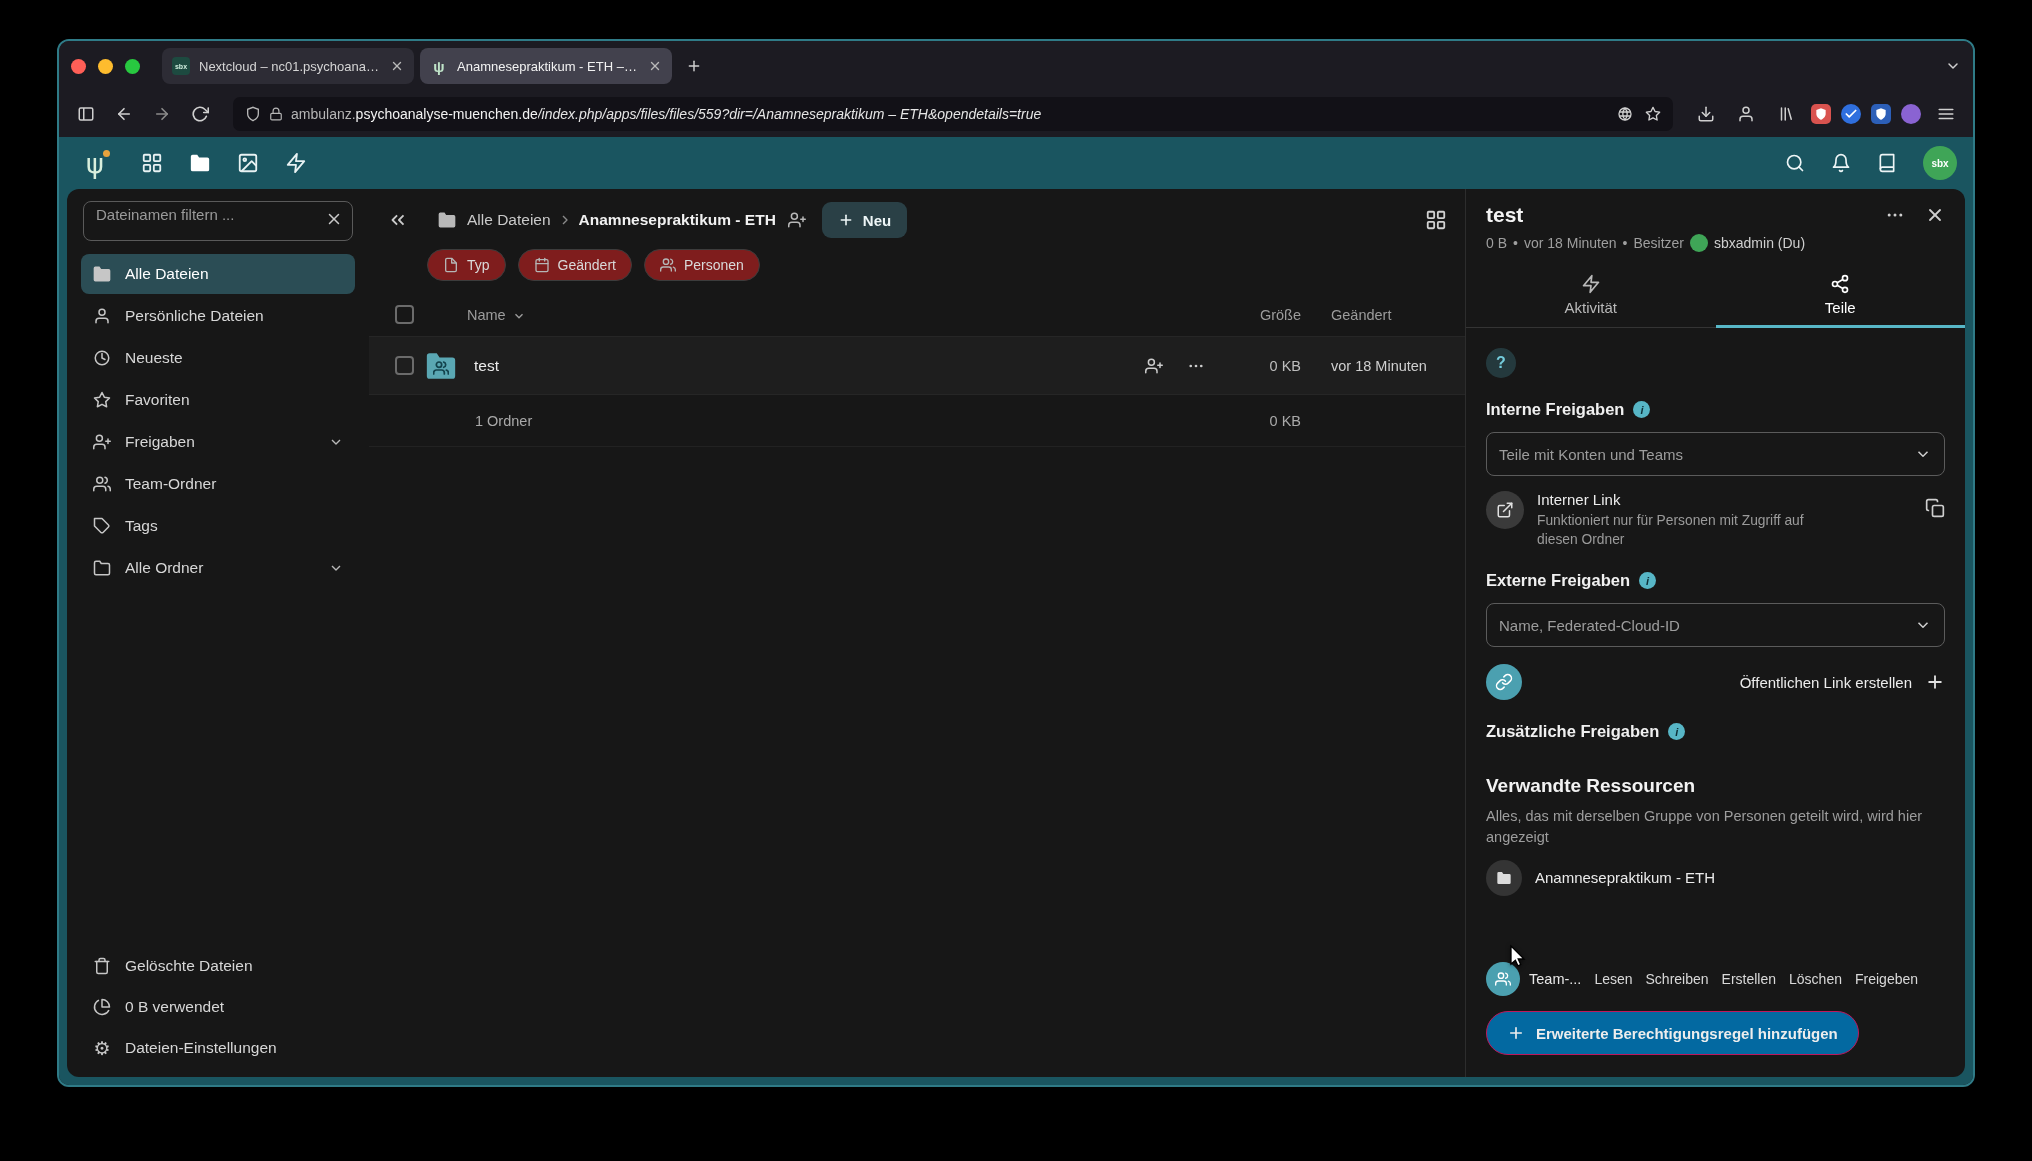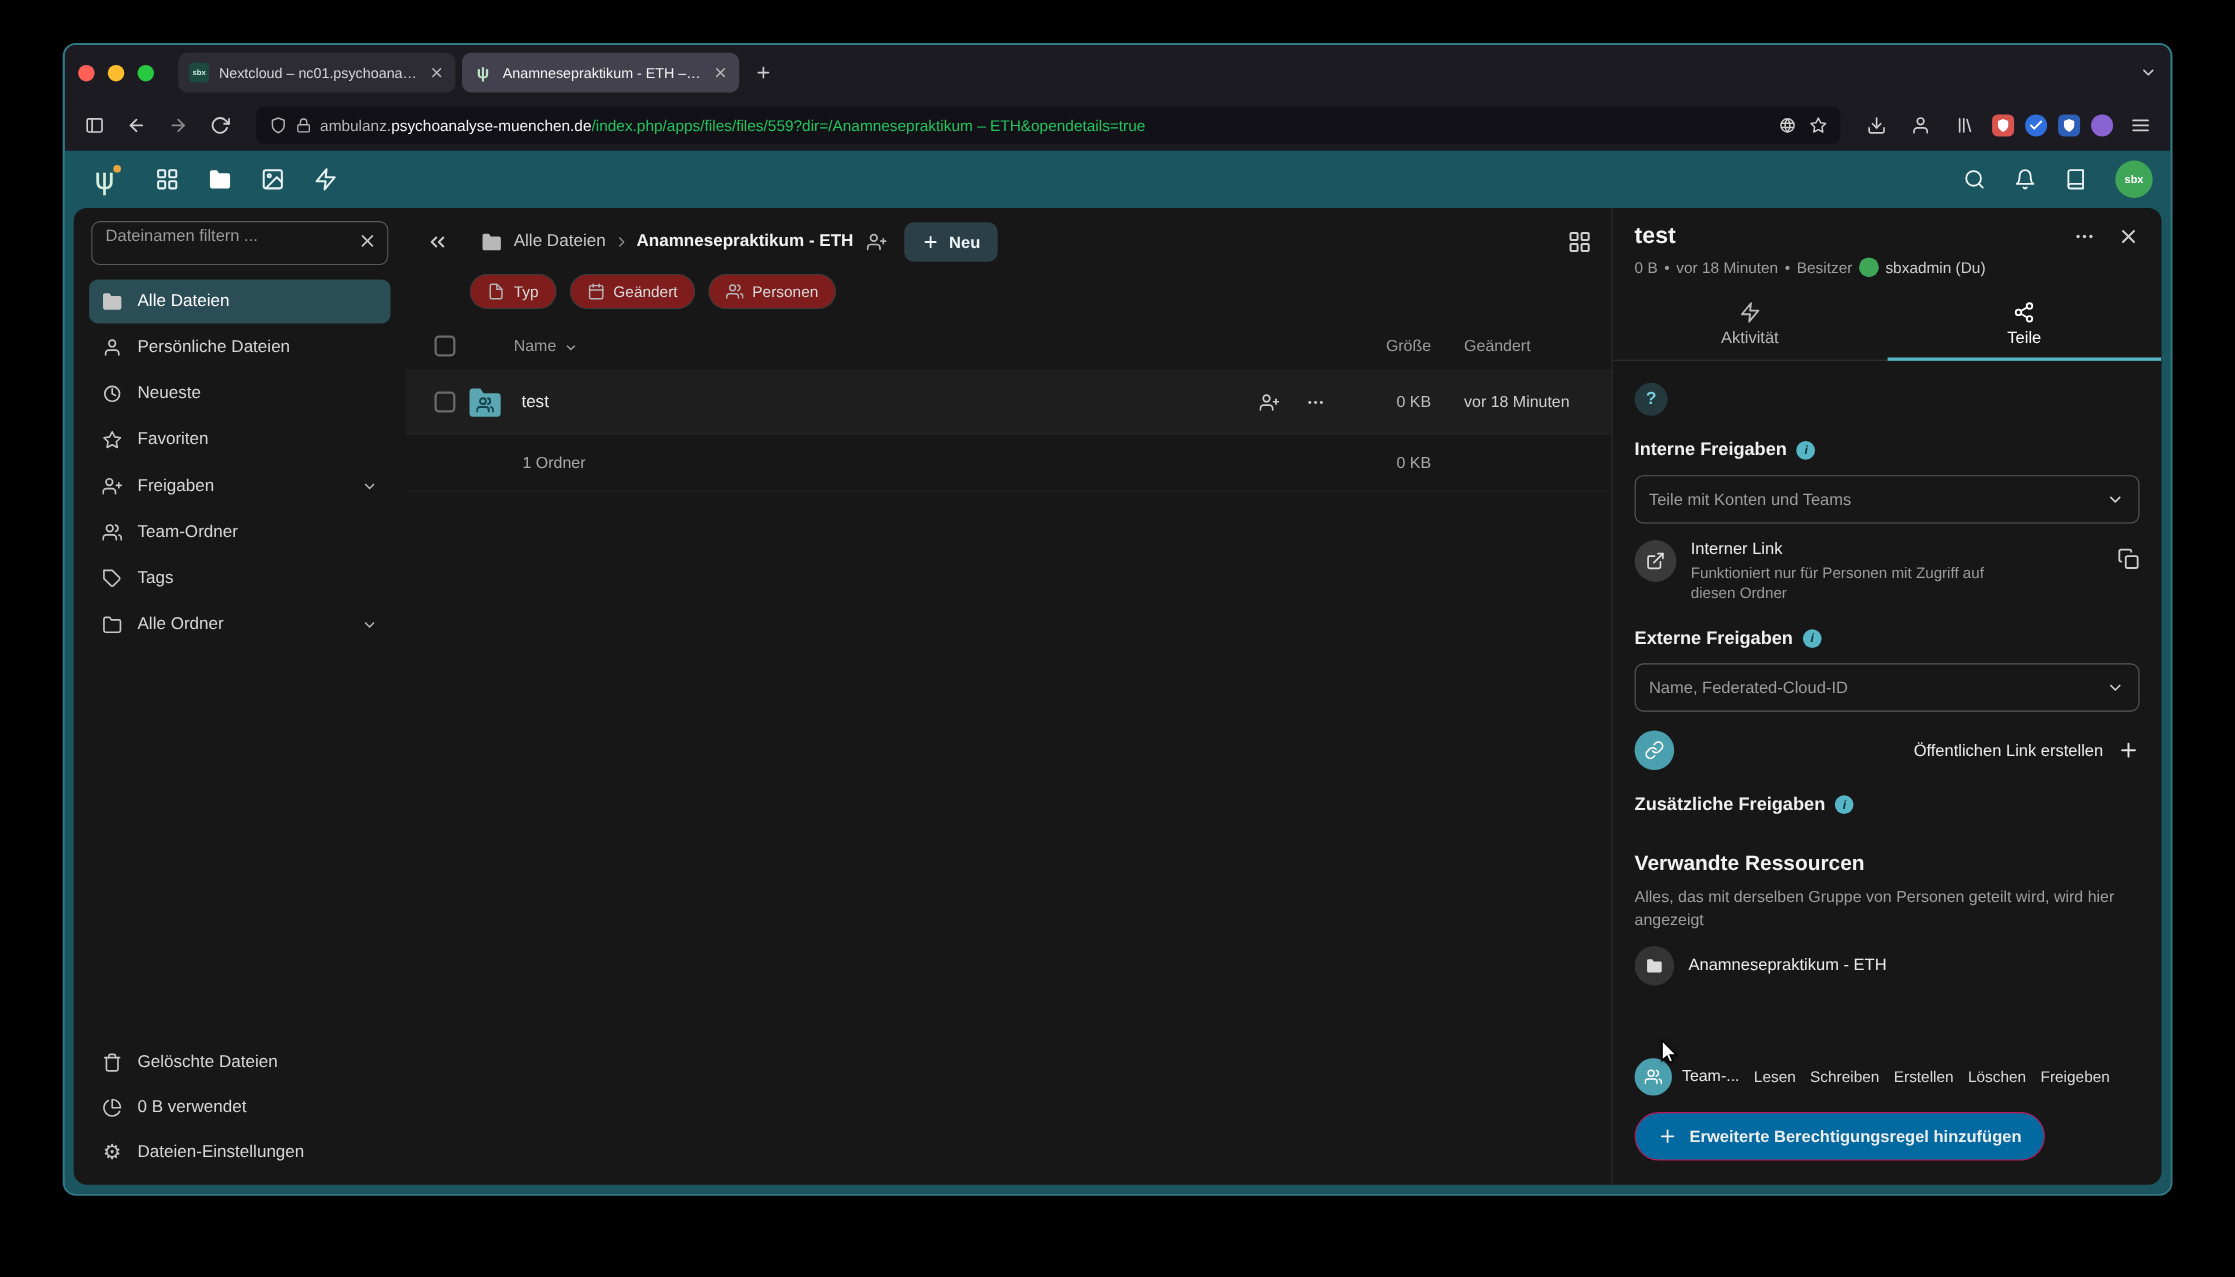--- a/index.html
+++ b/index.html
@@ -37,21 +37,21 @@
   .newtab{margin-left:8px;color:#cfcfcf;}
   .tabbar-end{margin-left:auto;color:#cfcfcf;}
 
   .navbar{height:46px;display:flex;align-items:center;padding:0 12px;gap:8px;background:var(--chrome);}
   .nbtn{width:30px;height:30px;border-radius:6px;display:flex;align-items:center;justify-content:center;color:#cfcfcf;}
   .urlbar{flex:1;height:34px;background:var(--urlbg);border-radius:7px;display:flex;align-items:center;
           gap:8px;padding:0 12px;margin:0 10px;font-size:14px;color:#b6b6b6;white-space:nowrap;overflow:hidden;}
   .url{display:flex;align-items:flex-end;overflow:hidden;flex:1;}
   .url .sub{color:#b6b6b6;}
   .url .dom{color:#f3f3f3;}
-  .url .path{color:#22c55e;overflow:hidden;text-overflow:ellipsis;}
+  .url .path{color:#e5e5e5;overflow:hidden;text-overflow:ellipsis;font-style:italic;}
   .urlbar .right{margin-left:auto;display:flex;gap:12px;color:#cfcfcf;}
   .extrow{display:flex;align-items:center;gap:10px;}
   .extdot{width:20px;height:20px;border-radius:5px;display:flex;align-items:center;justify-content:center;color:#fff;font-size:11px;font-weight:700;}
 
   
   .app{flex:1;display:flex;flex-direction:column;min-height:0;background:var(--teal);}
   .nc-header{height:52px;display:flex;align-items:center;padding:0 16px;gap:26px;}
   .nc-logo{position:relative;width:40px;height:40px;display:flex;align-items:center;justify-content:center;
            color:#d9efdd;font-size:27px;font-family:"DejaVu Sans",sans-serif;}
   .nc-logo .dot{position:absolute;right:5px;top:7px;width:7px;height:7px;border-radius:50%;background:#e8a33d;}

